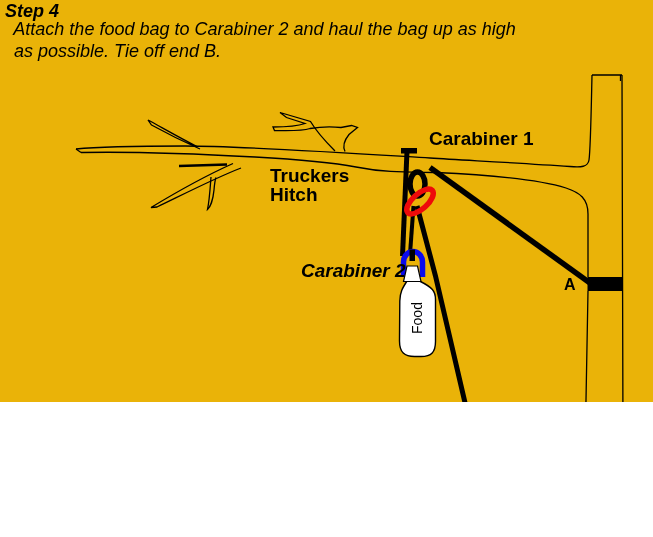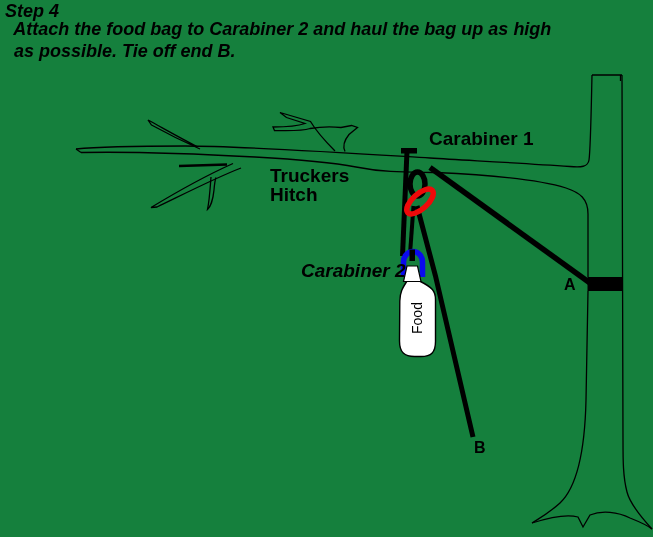--- a/index.html
+++ b/index.html
@@ -1,19 +1,19 @@
 <!DOCTYPE html>
 <html><head>
 <meta charset="utf-8">
 <style>
   html,body{margin:0;padding:0;background:#fff;}
   #canvas{
     position:relative;
-    width:653px;height:537px;
-    background:#15803d;
+    width:653px;height:402px;
+    background:#eab308;
     font-family:"Liberation Sans", sans-serif;
     overflow:hidden;
   }
   #canvas svg{position:absolute;left:0;top:0;}
   .lbl{
     position:absolute;
     color:#000;
     font-weight:bold;
     font-size:19px;
     line-height:19px;
@@ -24,21 +24,21 @@
     left:5px;top:1px;
     font-size:18px;
     font-weight:bold;
     font-style:italic;
     line-height:20px;
   }
   .instructions{
     position:absolute;
     left:9px;top:19px;
     font-size:18px;
-    font-weight:bold;
+    font-weight:normal;
     font-style:italic;
     line-height:21.5px;
     white-space:pre;
   }
   .lbl-carabiner1{left:429px;top:129px;}
   .lbl-truckers{left:270px;top:166px;width:110px;}
   .lbl-carabiner2{left:301px;top:261px;font-style:italic;}
   .lbl-endA{left:564px;top:275px;font-size:16px;}
   .lbl-endB{left:474px;top:438px;font-size:16px;}
   .lbl-food{

